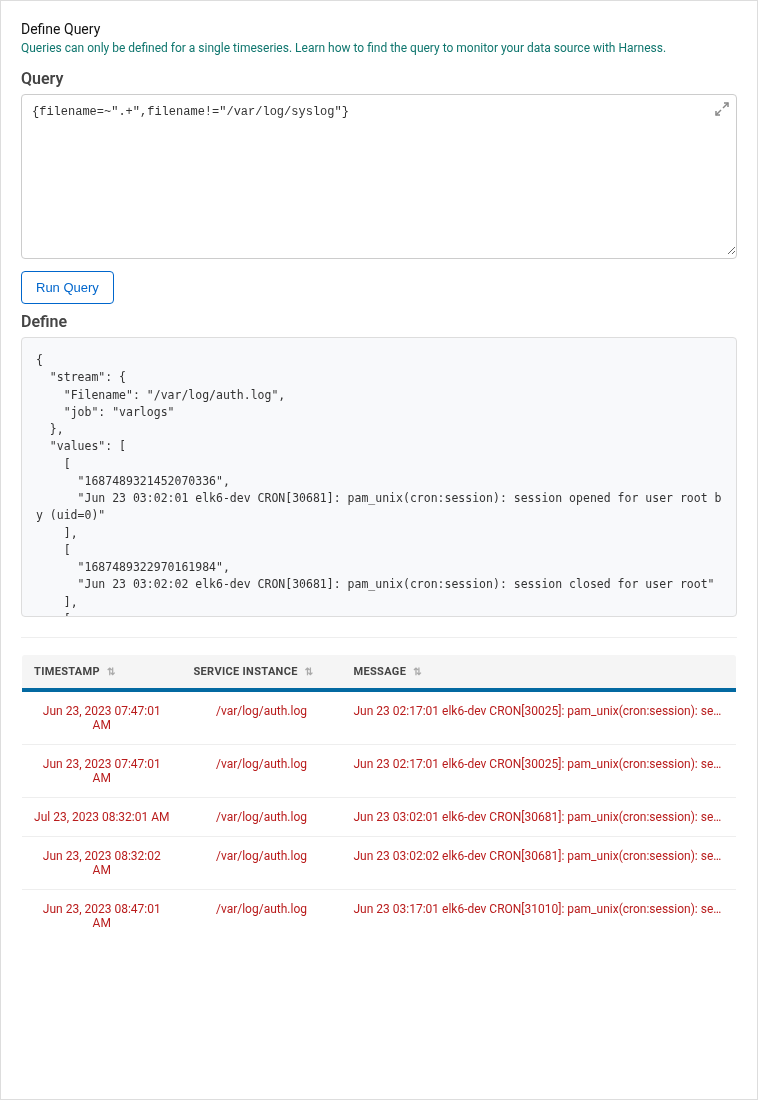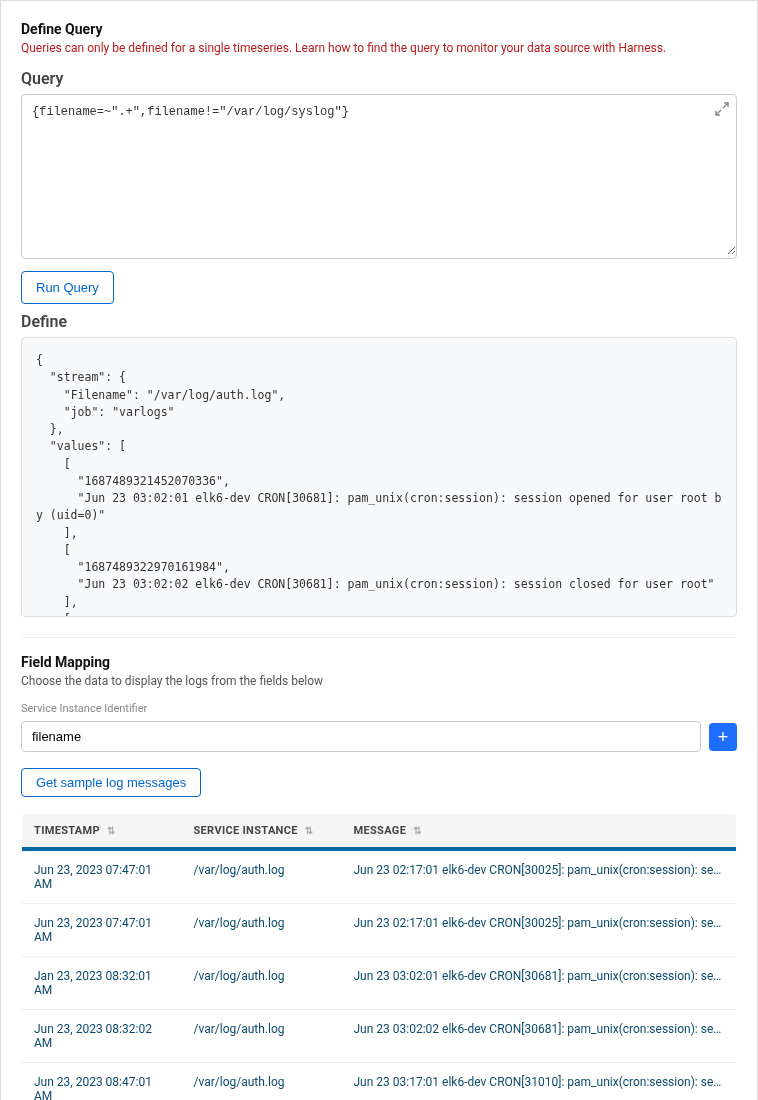--- a/index.html
+++ b/index.html
@@ -11,27 +11,27 @@
     }
     .page-container {
       width: 758px;
       min-height: 1100px;
       background: #fff;
       border: 1px solid #ddd;
       padding: 20px;
     }
     .section-title {
       font-size: 14px;
-      font-weight: 700;
+      font-weight: 400;
       color: #111;
       margin-bottom: 4px;
     }
     .section-desc {
       font-size: 12px;
-      color: #b91c1c;
+      color: #0f766e;
       margin-bottom: 14px;
     }
     .label-text {
       font-size: 16px;
       font-weight: 600;
       color: #444;
       margin-bottom: 6px;
     }
     .query-box-wrapper {
       position: relative;
@@ -158,23 +158,24 @@
     }
     .log-table th .sort-icon {
       display: inline-block;
       margin-left: 4px;
       color: #aaa;
       font-size: 10px;
     }
     .log-table td {
       padding: 12px 12px;
       font-size: 12px;
-      color: #0c4a6e;
+      color: #b91c1c;
       border-bottom: 1px solid #eee;
       vertical-align: top;
+      text-align: center;
     }
     .log-table tr:last-child td {
       border-bottom: none;
     }
     .col-timestamp { width: 160px; }
     .col-service { width: 160px; }
     .col-message { }
   </style>
 </head>
 <body>
@@ -226,32 +227,20 @@
       "Jun 23 03:17:01 elk6-dev CRON[31010]: pam_unix(cron:session): session opened for user root by (uid=0)"
     ],
     [
       "1687490221960477461",
       "Jun 23 03:17:01 elk6-dev CRON[31010]: pam_unix(cron:session): session closed for user root"</pre>
     </div>
   </div>
 
   <hr class="divider">
 
-  <div>
-    <div class="section-title">Field Mapping</div>
-    <div class="field-mapping-desc">Choose the data to display the logs from the fields below</div>
-
-    <div class="service-instance-label">Service Instance Identifier</div>
-    <div class="service-instance-row">
-      <input class="service-instance-input" type="text" value="filename" style="">
-      <button class="add-btn">+</button>
-    </div>
-
-    <button class="get-sample-btn">Get sample log messages</button>
-  </div>
 
   <div>
     <table class="log-table">
       <thead>
         <tr>
           <th class="col-timestamp">
             <span>TIMESTAMP</span>
             <span class="sort-icon">⇅</span>
           </th>
           <th class="col-service">
@@ -269,21 +258,21 @@
             <td class="col-timestamp">Jun 23, 2023 07:47:01 AM</td>
             <td class="col-service">/var/log/auth.log</td>
             <td class="col-message" style="max-width: 270px; overflow: hidden; text-overflow: ellipsis; white-space: nowrap;">Jun 23 02:17:01 elk6-dev CRON[30025]: pam_unix(cron:session): sessio...</td>
           </tr>
           <tr>
             <td class="col-timestamp">Jun 23, 2023 07:47:01 AM</td>
             <td class="col-service">/var/log/auth.log</td>
             <td class="col-message" style="max-width: 270px; overflow: hidden; text-overflow: ellipsis; white-space: nowrap;">Jun 23 02:17:01 elk6-dev CRON[30025]: pam_unix(cron:session): sessio...</td>
           </tr>
           <tr>
-            <td class="col-timestamp">Jan 23, 2023 08:32:01 AM</td>
+            <td class="col-timestamp">Jul 23, 2023 08:32:01 AM</td>
             <td class="col-service">/var/log/auth.log</td>
             <td class="col-message" style="max-width: 270px; overflow: hidden; text-overflow: ellipsis; white-space: nowrap;">Jun 23 03:02:01 elk6-dev CRON[30681]: pam_unix(cron:session): sessio...</td>
           </tr>
           <tr>
             <td class="col-timestamp">Jun 23, 2023 08:32:02 AM</td>
             <td class="col-service">/var/log/auth.log</td>
             <td class="col-message" style="max-width: 270px; overflow: hidden; text-overflow: ellipsis; white-space: nowrap;">Jun 23 03:02:02 elk6-dev CRON[30681]: pam_unix(cron:session): sessi...</td>
           </tr>
           <tr>
             <td class="col-timestamp">Jun 23, 2023 08:47:01 AM</td>

